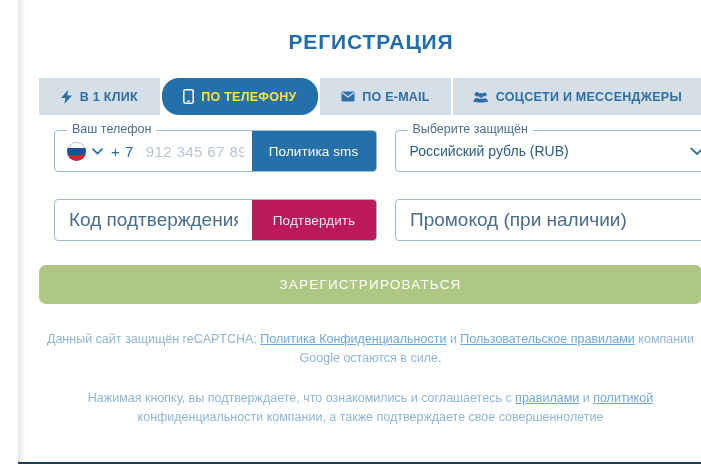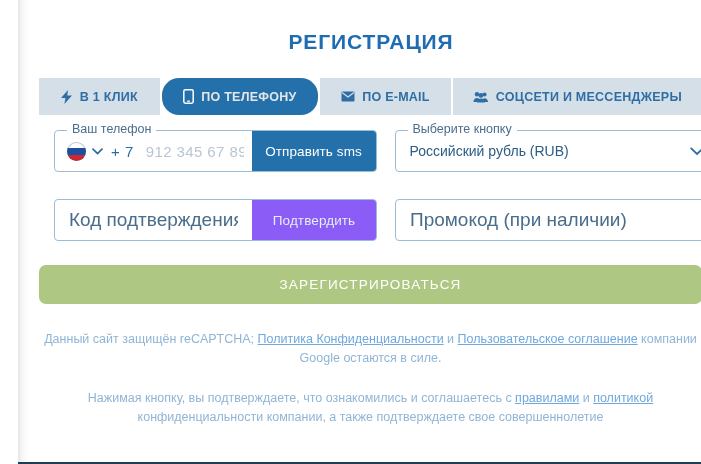--- a/index.html
+++ b/index.html
@@ -75,21 +75,21 @@
     white-space: nowrap;
     user-select: none;
   }
   .tab + .tab { margin-left: 2px; }
   .tab.t0 { width: 121px; }
   .tab.t1 { width: 157px; }
   .tab.t2 { width: 131px; }
   .tab.t3 { width: 250px; }
   .tab.active {
     background: #2470ab;
-    color: #e5e5e5;
+    color: #fde047;
     border-radius: 17px;
   }
   .tab .ticon {
     display: inline-flex;
     align-items: center;
     justify-content: center;
     line-height: 0;
   }
 
   
@@ -189,21 +189,21 @@
     background: #2470ab;
     color: #ffffff;
     font-size: 13.5px;
     border: 0;
     font-family: "Liberation Sans", sans-serif;
     cursor: pointer;
     letter-spacing: 0.1px;
     white-space: nowrap;
   }
   .btn-inline.muted {
-    background: #8b5cf6;
+    background: #be185d;
     color: #e4eef6;
     cursor: default;
   }
 
   
   .select-val {
     display: flex;
     align-items: center;
     padding-left: 14px;
     font-size: 14px;
@@ -331,26 +331,26 @@
           <div class="phone-left">
             <span class="flag"></span>
             <span class="chev">
               <svg width="11" height="7" viewBox="0 0 11 7" aria-hidden="true">
                 <path d="M1 1.2 L5.5 5.6 L10 1.2" fill="none" stroke="#2b6ca3" stroke-width="1.7" stroke-linecap="round"></path>
               </svg>
             </span>
             <span class="dialcode">+ 7</span>
             <input class="phone-num" type="text" placeholder="912 345 67 89" style="">
           </div>
-          <button class="btn-inline" type="button">Отправить sms</button>
+          <button class="btn-inline" type="button">Политика sms</button>
         </div>
       </div>
 
       <div class="col">
-        <span class="legend">Выберите кнопку</span>
+        <span class="legend">Выберите защищён</span>
         <div class="field">
           <span class="select-val">Российский рубль (RUB)</span>
           <span class="select-arrow">
             <svg width="14" height="9" viewBox="0 0 14 9" aria-hidden="true">
               <path d="M1.2 1.4 L7 7 L12.8 1.4" fill="none" stroke="#2b6ca3" stroke-width="1.8" stroke-linecap="round"></path>
             </svg>
           </span>
         </div>
       </div>
     </div>
@@ -367,21 +367,21 @@
       <div class="col">
         <div class="field">
           <input class="input-plain" type="text" placeholder="Промокод (при наличии)" style="">
         </div>
       </div>
     </div>
 
     <button class="submit" type="button">ЗАРЕГИСТРИРОВАТЬСЯ</button>
 
     <div class="legal legal-recaptcha">
-      <span>Данный сайт защищён reCAPTCHA; </span><a href="#">Политика Конфиденциальности</a><span> и </span><a href="#">Пользовательское соглашение</a><span> компании Google остаются в силе.</span>
+      <span>Данный сайт защищён reCAPTCHA; </span><a href="#">Политика Конфиденциальности</a><span> и </span><a href="#">Пользовательское правилами</a><span> компании Google остаются в силе.</span>
     </div>
 
     <div class="legal legal-terms">
       <span>Нажимая кнопку, вы подтверждаете, что ознакомились и соглашаетесь с </span><a href="#">правилами</a><span> и </span><a href="#">политикой</a><span> конфиденциальности компании, а также подтверждаете свое совершеннолетие</span>
     </div>
 
   </div>
 </div>
 
 </body></html>

